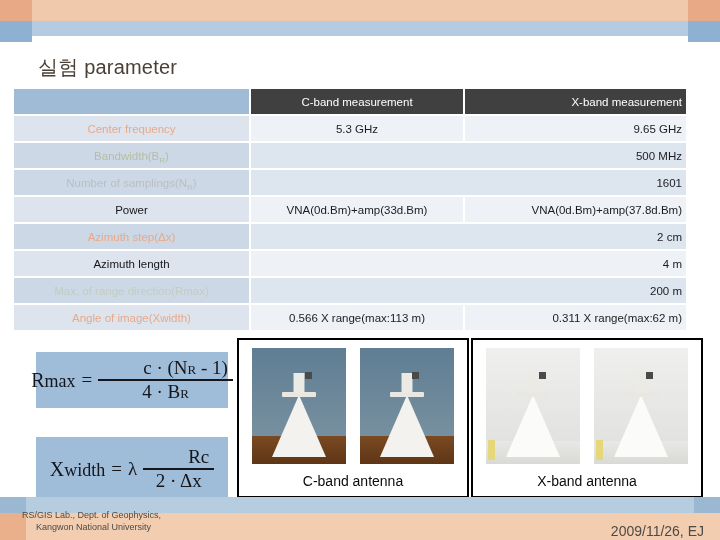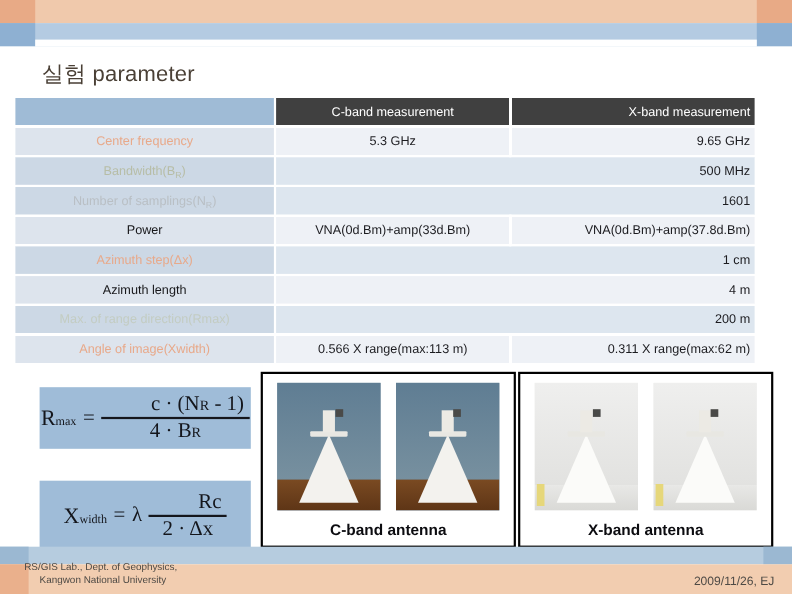--- a/index.html
+++ b/index.html
@@ -138,21 +138,21 @@
   }
   .frm-inner {
     display: flex;
     align-items: center;
     justify-content: center;
     height: 100%;
     gap: 6px;
     font-size: 19px;
   }
   .frm-lhs { font-size: 20px; white-space: nowrap; }
-  .frm-lhs .sm { font-size: 11px; }
+  .frm-lhs .sm { font-size: 18px; }
   .frac {
     display: inline-flex;
     flex-direction: column;
     align-items: center;
     line-height: 1.05;
   }
   .frac .num { padding: 0 5px 1px 5px; white-space: nowrap; margin-left: 40px; }
   .frac .bar { width: 100%; height: 1.6px; background: #14161c; }
   .frac .den { padding: 1px 5px 0 5px; white-space: nowrap; }
   .frac .sm { font-size: 13px; }
@@ -183,21 +183,21 @@
     height: 116px;
     overflow: hidden;
     flex: 0 0 auto;
   }
   .caption {
     position: absolute;
     left: 0; bottom: 7px;
     width: 100%;
     text-align: center;
     font-size: 14px;
-    font-weight: bold;
+    font-weight: normal;
     color: #0c0c10;
   }
 
   
   .scene-c { background: #6a8599; }
   .scene-c .wall {
     position: absolute; left: 0; top: 0; width: 100%; height: 76%;
     background: linear-gradient(180deg, #5f7d93 0%, #77909f 100%);
   }
   .scene-c .table {
@@ -293,21 +293,21 @@
     left: 22px; top: 12px;
     font-size: 9px;
     color: #4e4a45;
     line-height: 12px;
     white-space: nowrap;
   }
   .footer-left .line2 { padding-left: 14px; }
   .footer-right {
     position: absolute;
     right: 16px; top: 26px;
-    font-size: 11px;
+    font-size: 14px;
     color: #4e4a45;
     white-space: nowrap;
   }
 </style>
 </head>
 <body>
 
 <div class="topbar">
   <div class="peach-main"></div>
   <div class="peach-left"></div>
@@ -362,21 +362,21 @@
         <span class="t-black">Power</span>
       </td>
       <td class="val-a val-text">VNA(0d.Bm)+amp(33d.Bm)</td>
       <td class="val-a val-text">VNA(0d.Bm)+amp(37.8d.Bm)</td>
     </tr>
 
     <tr>
       <td class="lbl-b">
         <span class="t-salmon">Azimuth step(Δx)</span>
       </td>
-      <td class="val-b val-text" colspan="2">1 cm</td>
+      <td class="val-b val-text" colspan="2">2 cm</td>
     </tr>
 
     <tr>
       <td class="lbl-a">
         <span class="t-black">Azimuth length</span>
       </td>
       <td class="val-a val-text" colspan="2">4 m</td>
     </tr>
 
     <tr>

